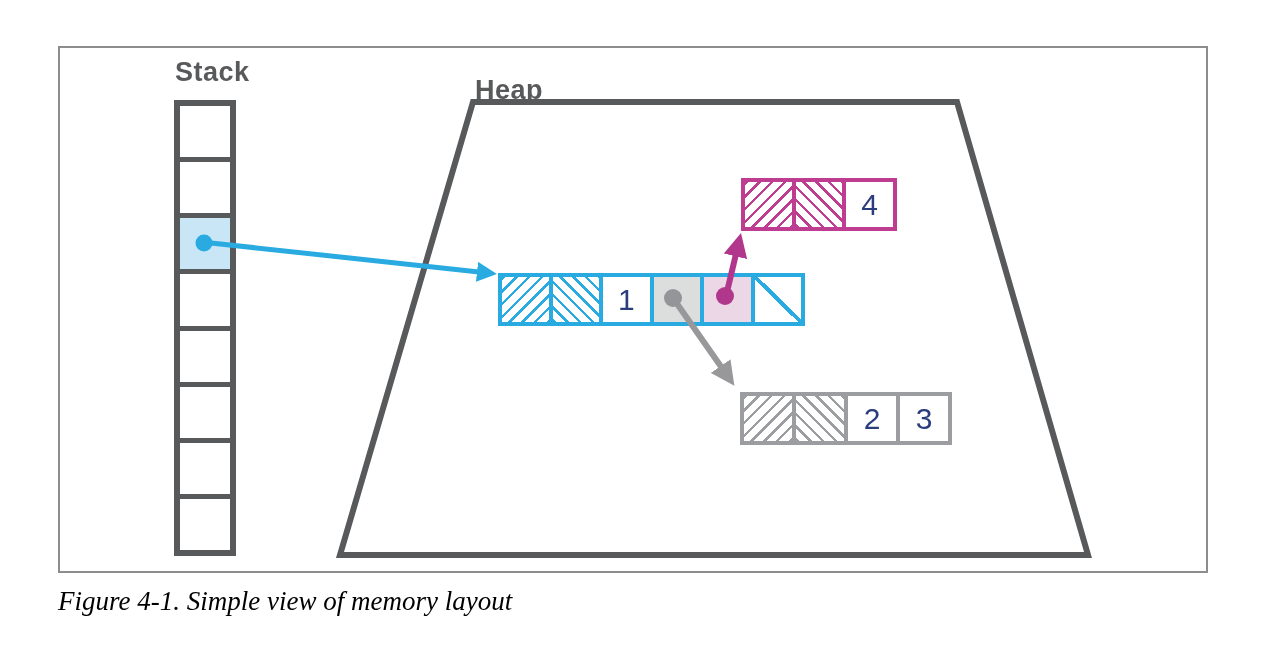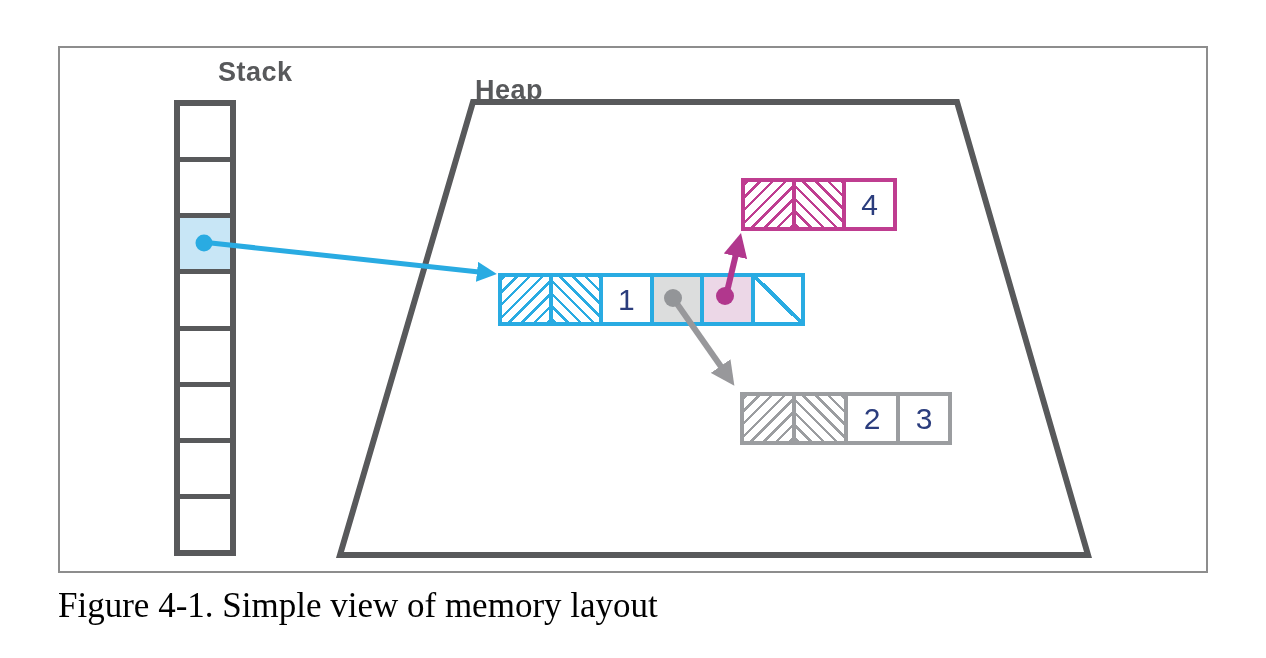--- a/index.html
+++ b/index.html
@@ -8,21 +8,21 @@
     font-family:"Liberation Sans",sans-serif;overflow:hidden;
   }
   .figure-border{
     position:absolute;left:58px;top:46px;width:1150px;height:527px;
     box-sizing:border-box;border:2px solid #8d8d8d;background:#ffffff;
   }
   .diagram-label{
     position:absolute;font-weight:bold;font-size:27px;color:#58595b;
     letter-spacing:0.5px;
   }
-  .stack-label{left:175px;top:57px;margin-left:43px;}
+  .stack-label{left:175px;top:57px;}
   .heap-label{left:475px;top:75px;}
 
   
   .stack{
     position:absolute;left:174px;top:100px;width:62px;height:456px;
     box-sizing:border-box;border:6px solid #58595b;background:#ffffff;
     display:flex;flex-direction:column;z-index:2;
   }
   .stack-cell{flex:1;background:#ffffff;}
   .stack-cell + .stack-cell{border-top:5px solid #58595b;}
@@ -55,22 +55,22 @@
     font-size:30px;color:#2b3d7d;background:#ffffff;
   }
 
   .overlay{
     position:absolute;left:0;top:0;width:1266px;height:658px;
     z-index:3;pointer-events:none;
   }
 
   .caption{
     position:absolute;left:58px;top:586px;
-    font-family:"Liberation Serif",serif;
-    font-size:35px;color:#000000;
+    font-family:"Liberation Serif",serif;font-style:italic;
+    font-size:27px;color:#000000;
   }
 </style>
 </head>
 <body>
 
 <div class="figure-border"></div>
 
 <div class="diagram-label stack-label">Stack</div>
 <div class="diagram-label heap-label">Heap</div>
 

